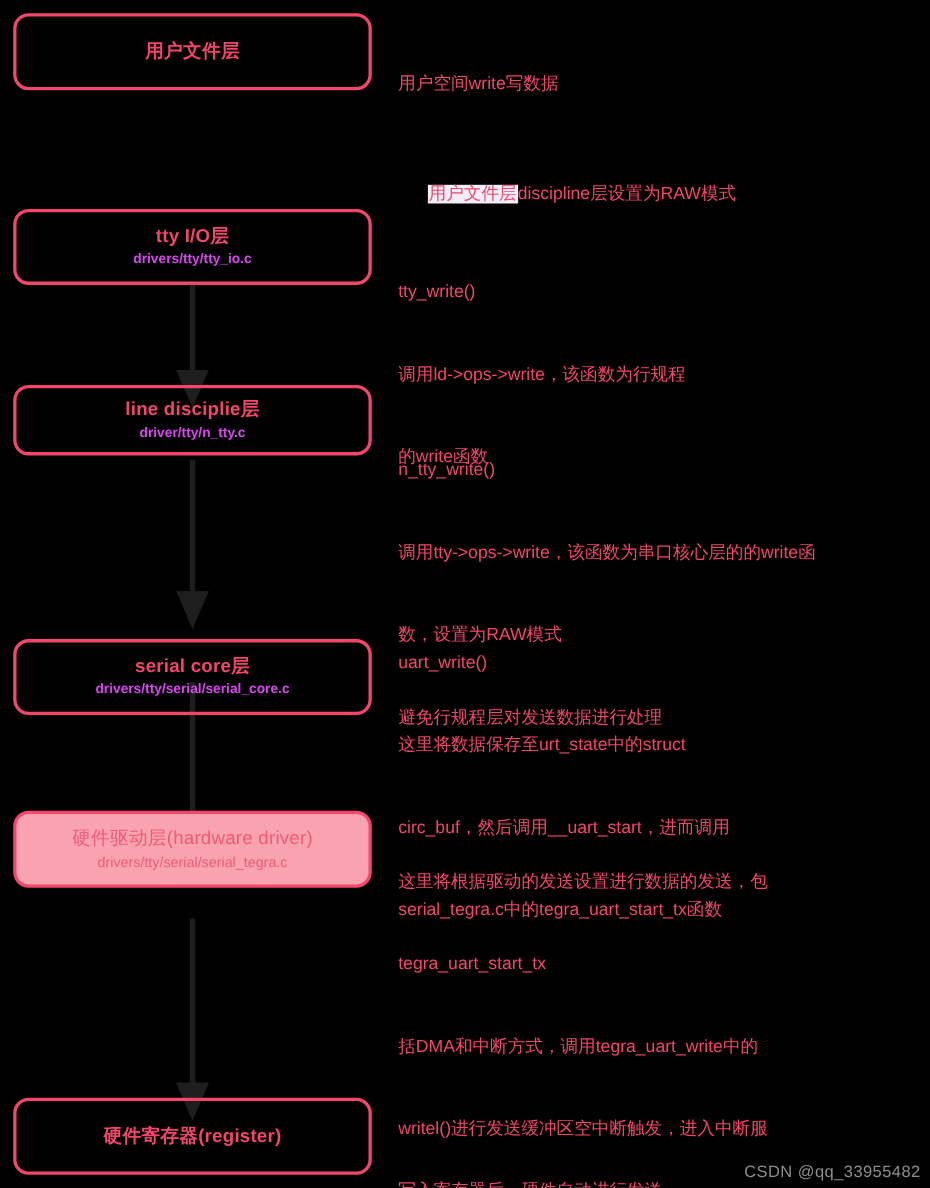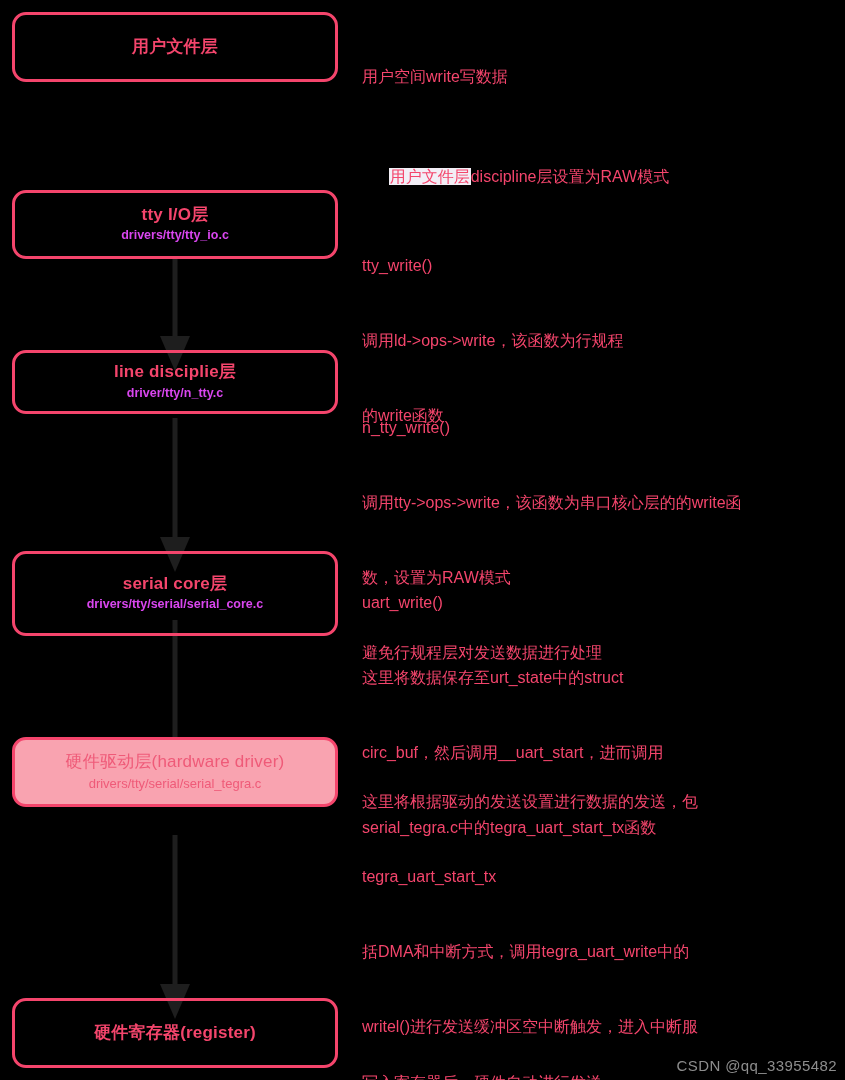--- a/index.html
+++ b/index.html
@@ -66,21 +66,21 @@
   .node.filled .node-sub {
     color: #ef5a78;
     font-weight: normal;
     font-size: 13px;
   }
 
   
   #node-0 { top: 12px;  height: 70px; }
   #node-1 { top: 190px; height: 69px; }
   #node-2 { top: 350px; height: 64px; }
-  #node-3 { top: 551px; height: 85px; }
+  #node-3 { top: 581px; height: 69px; }
   #node-4 { top: 737px; height: 70px; }
   #node-5 { top: 998px; height: 70px; }
 
   
   .arrow {
     position: absolute;
     left: 0;
     width: 845px;
     height: 100%;
     pointer-events: none;

